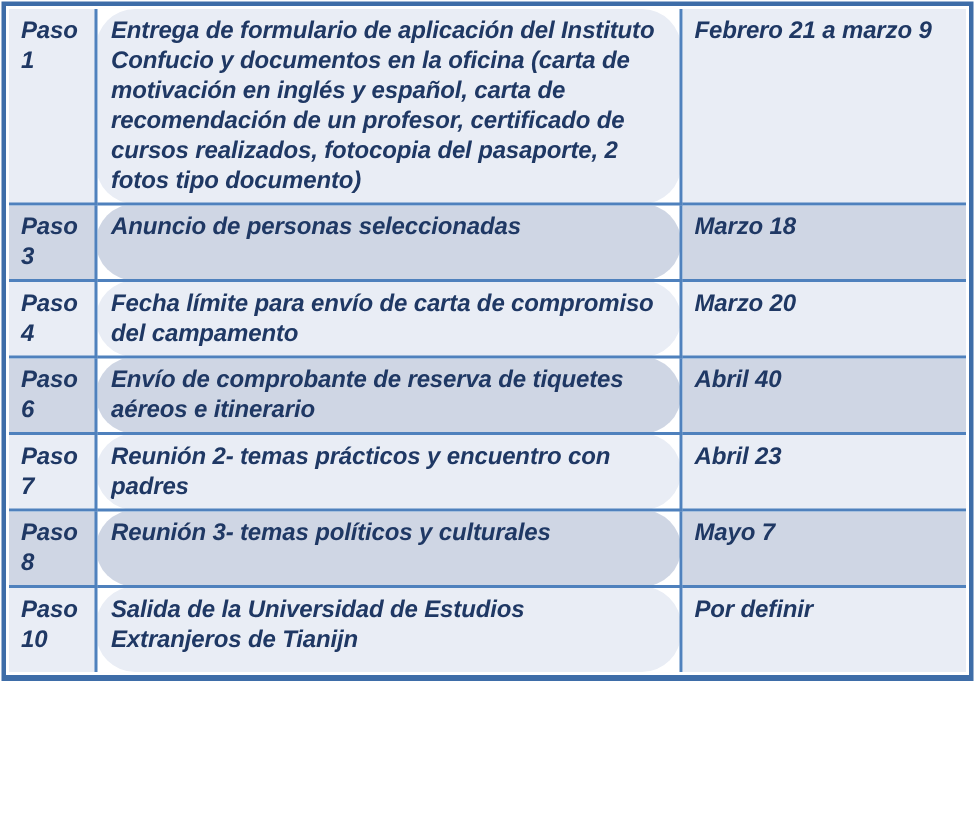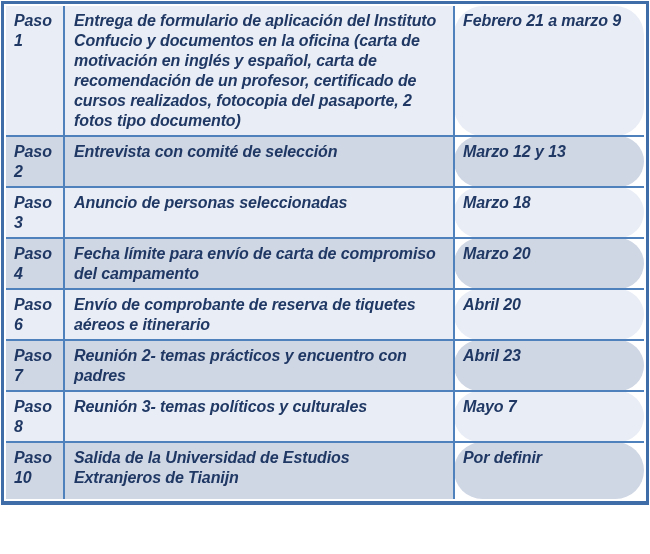--- a/index.html
+++ b/index.html
@@ -39,22 +39,22 @@
   td:first-child        { border-left: none; }
   td:last-child         { border-right: none; }
   tr:first-child td     { border-top: none; }
   tr:last-child td      { border-bottom: none; }
 
   
   tr:nth-child(odd) td  { background: #e9edf5; }
   tr:nth-child(even) td { background: #cfd6e4; }
 
   td.paso  { width: 58px;  padding: 5px 4px 4px 8px; }
-  td.desc  { width: 390px; padding: 5px 14px 4px 9px; }
-  td.fecha { width: 190px; padding: 5px 8px 4px 8px; border-radius: 29px; }
+  td.desc  { width: 390px; padding: 5px 14px 4px 9px; border-radius: 26px; }
+  td.fecha { width: 190px; padding: 5px 8px 4px 8px; }
 
   tr.r1  { height: 98px; }
   tr.r2  { height: 42px; }
   tr.r3  { height: 42px; padding-left: 24px; }
   tr.r4  { height: 43px; }
   tr.r5  { height: 60px; }
   tr.r6  { height: 46px; }
   tr.r7  { height: 50px; }
   tr.r8  { height: 43px; }
   tr.r9  { height: 45px; }
@@ -64,39 +64,34 @@
 <body>
 
 <div class="table-frame">
   <table class="schedule">
     <tbody>
       <tr class="r1">
         <td class="paso">Paso 1</td>
         <td class="desc">Entrega de formulario de aplicación del Instituto Confucio y documentos en la oficina (carta de motivación en inglés y español, carta de recomendación de un profesor, certificado de cursos realizados, fotocopia del pasaporte, 2 fotos tipo documento)</td>
         <td class="fecha">Febrero 21 a marzo 9</td>
       </tr>
-      <tr class="r2">
-        <td class="paso">Paso 2</td>
-        <td class="desc">Entrevista con comité de selección</td>
-        <td class="fecha">Marzo 12 y 13</td>
-      </tr>
       <tr class="r3">
         <td class="paso">Paso 3</td>
         <td class="desc">Anuncio de personas seleccionadas</td>
         <td class="fecha">Marzo 18</td>
       </tr>
       <tr class="r4">
         <td class="paso">Paso 4</td>
         <td class="desc">Fecha límite para envío de carta de compromiso del campamento</td>
         <td class="fecha">Marzo 20</td>
       </tr>
       <tr class="r6">
         <td class="paso">Paso 6</td>
         <td class="desc">Envío de comprobante de reserva de tiquetes aéreos  e itinerario</td>
-        <td class="fecha">Abril  20</td>
+        <td class="fecha">Abril  40</td>
       </tr>
       <tr class="r7">
         <td class="paso">Paso 7</td>
         <td class="desc">Reunión 2- temas prácticos y encuentro con padres</td>
         <td class="fecha">Abril 23</td>
       </tr>
       <tr class="r8">
         <td class="paso">Paso 8</td>
         <td class="desc">Reunión 3- temas políticos y culturales</td>
         <td class="fecha">Mayo 7</td>

